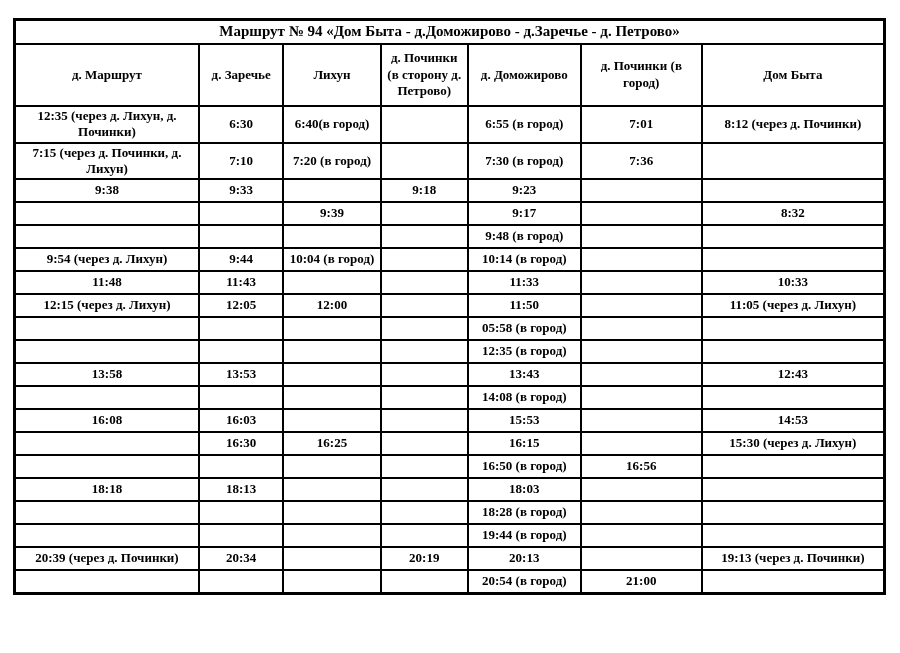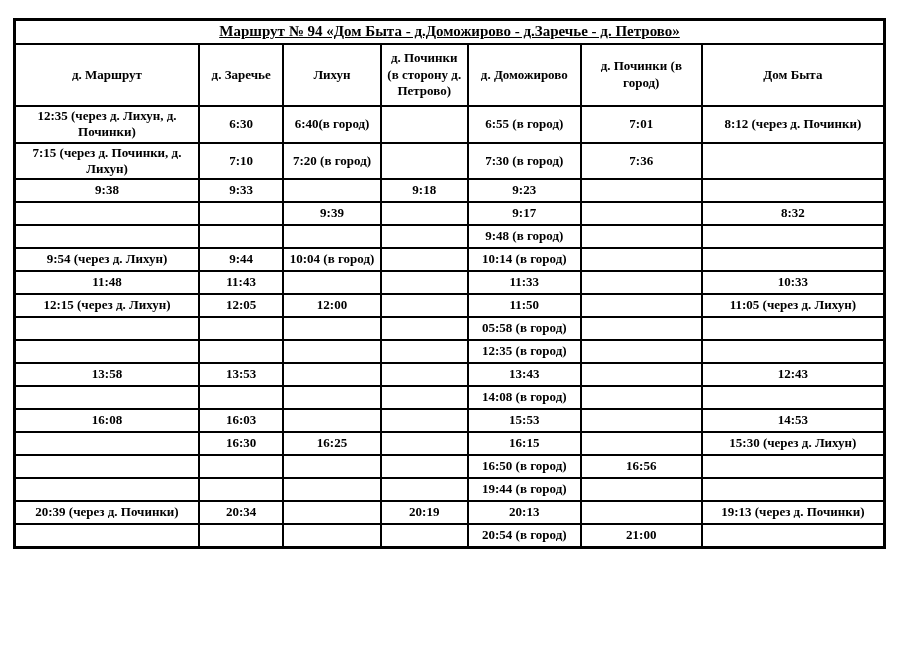--- a/index.html
+++ b/index.html
@@ -35,21 +35,20 @@
     color: #000000;
     font-weight: bold;
     padding: 1px 4px;
     overflow: hidden;
   }
   th.route-title {
     font-size: 15px;
     height: 20px;
     line-height: 1.15;
     padding: 2px 4px;
-    text-decoration: underline;
   }
   tr.header-row th {
     font-size: 13px;
     height: 58px;
     line-height: 1.3;
   }
   tbody td {
     font-size: 13px;
     height: 19px;
     line-height: 1.25;
@@ -213,20 +212,38 @@
         <tr>
           <td></td>
           <td></td>
           <td></td>
           <td></td>
           <td>16:50 (в город)</td>
           <td>16:56</td>
           <td></td>
         </tr>
         <tr>
+          <td>18:18</td>
+          <td>18:13</td>
+          <td></td>
+          <td></td>
+          <td>18:03</td>
+          <td></td>
+          <td></td>
+        </tr>
+        <tr>
+          <td></td>
+          <td></td>
+          <td></td>
+          <td></td>
+          <td>18:28 (в город)</td>
+          <td></td>
+          <td></td>
+        </tr>
+        <tr>
           <td></td>
           <td></td>
           <td></td>
           <td></td>
           <td>19:44 (в город)</td>
           <td></td>
           <td></td>
         </tr>
         <tr>
           <td>20:39 (через д. Починки)</td>

